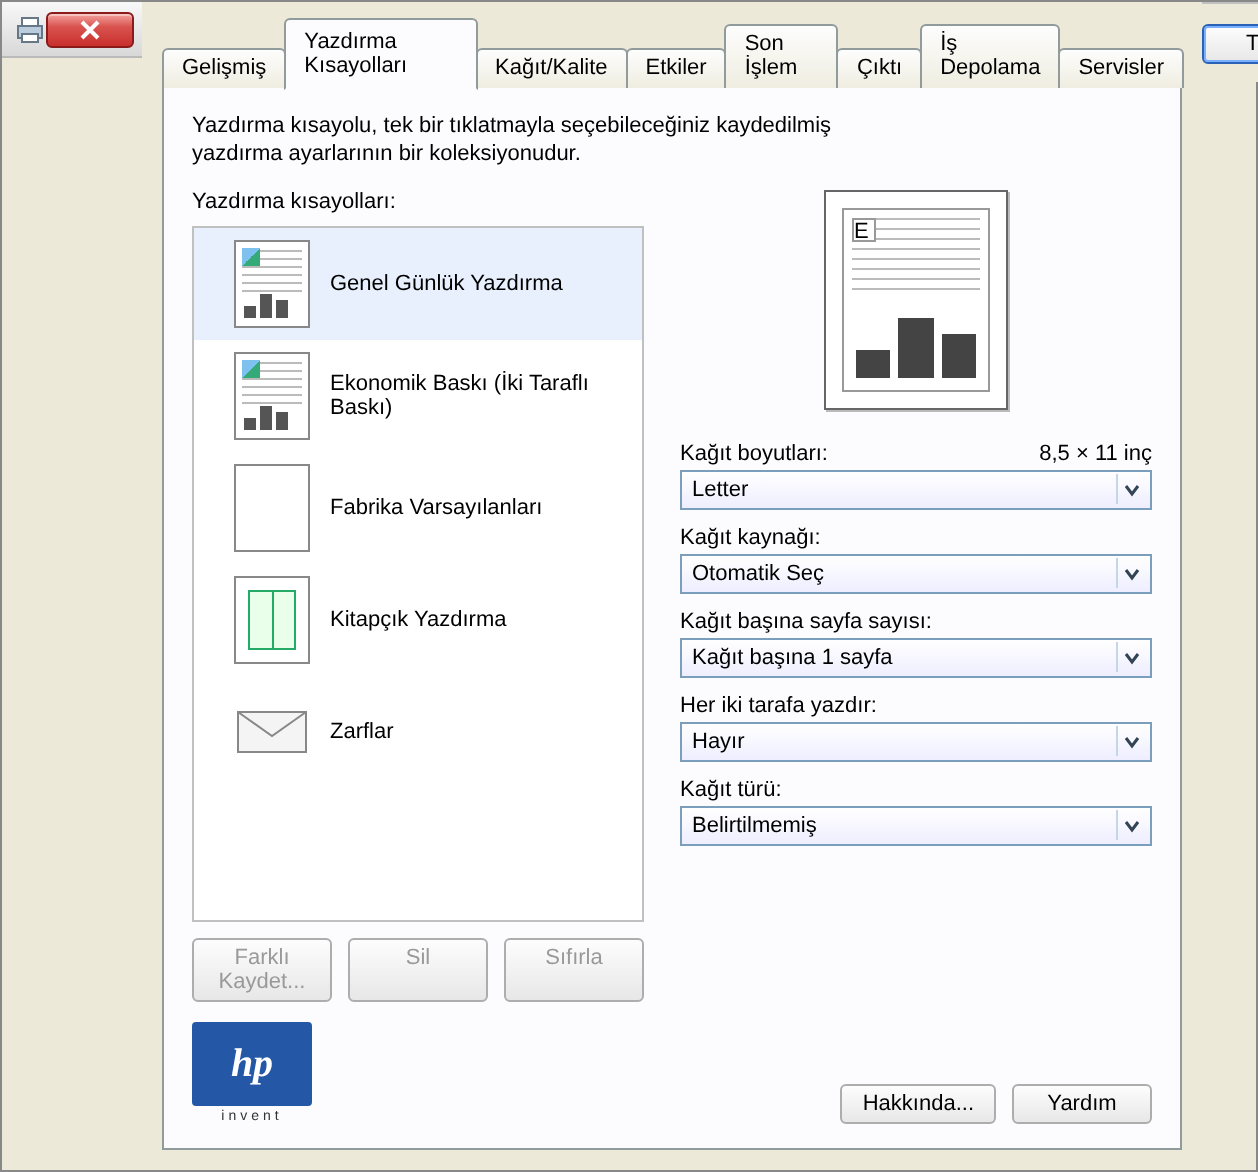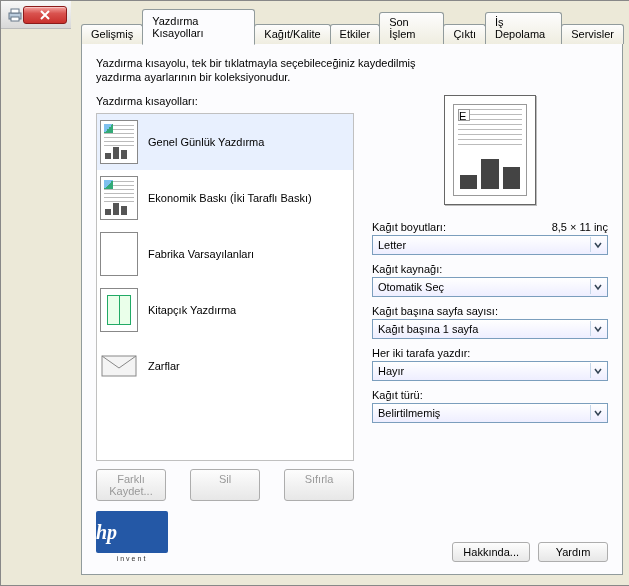--- a/index.html
+++ b/index.html
@@ -94,21 +94,21 @@
   .shortcut-list {
     border: 1px solid #c0c0c0;
     background: #fff;
     flex: 1;
     overflow: auto;
   }
   .shortcut-item {
     display: flex;
     align-items: center;
     gap: 10px;
-    padding: 6px 3px;
+    padding: 6px 20px;
     cursor: pointer;
     min-height: 52px;
   }
   .shortcut-item.selected { background: #e8f0fe; }
   .shortcut-thumb {
     width: 38px; height: 44px;
     border: 1px solid #888;
     background: #fff;
     position: relative;
     flex-shrink: 0;
@@ -132,21 +132,21 @@
   .thumb-chart span:nth-child(3){height:9px;}
   .thumb-booklet::before {
     content:""; position:absolute; inset:6px;
     border:1px solid #2a6; background:#eaffea;
   }
   .thumb-booklet::after {
     content:""; position:absolute; left:50%; top:6px; bottom:6px; width:1px; background:#2a6;
   }
   .thumb-envelope svg { position:absolute; inset:0; }
   .shortcut-text { font-size: 11px; }
-  .left-buttons { display:flex; gap:24px; margin-top:8px; }
+  .left-buttons { display:flex; gap:8px; margin-top:8px; }
   .btn {
     border:1px solid #adadad;
     background: linear-gradient(to bottom,#fdfdfd,#e7e7e7);
     border-radius:3px;
     padding: 3px 10px;
     font-size:11px;
     cursor:pointer;
     min-width: 70px;
     text-align:center;
   }
@@ -196,23 +196,23 @@
     width:15px; height:15px;
     display:flex;align-items:center;justify-content:center;
     border-left:1px solid #c5d6e8;
   }
   .dd-arrow svg { width:8px; height:8px; }
   .logo-row {
     display:flex; align-items:flex-end; justify-content:space-between;
     margin-top:10px;
   }
   .hp-logo {
-    width:72px; height:42px;
+    width:60px; height:42px;
     background:#2458a6;
-    display:flex; align-items:center; justify-content:flex-start;
+    display:flex; align-items:center; justify-content:center;
     position:relative;
     border-radius:2px;
   }
   .hp-logo span {
     color:#fff; font-weight:bold; font-style:italic; font-size:20px;
     font-family: Georgia, serif;
   }
   .hp-sub { font-size:7px; letter-spacing:2px; text-align:center; color:#333; margin-top:2px;}
   .right-buttons { display:flex; gap:8px; }
   .footer {

